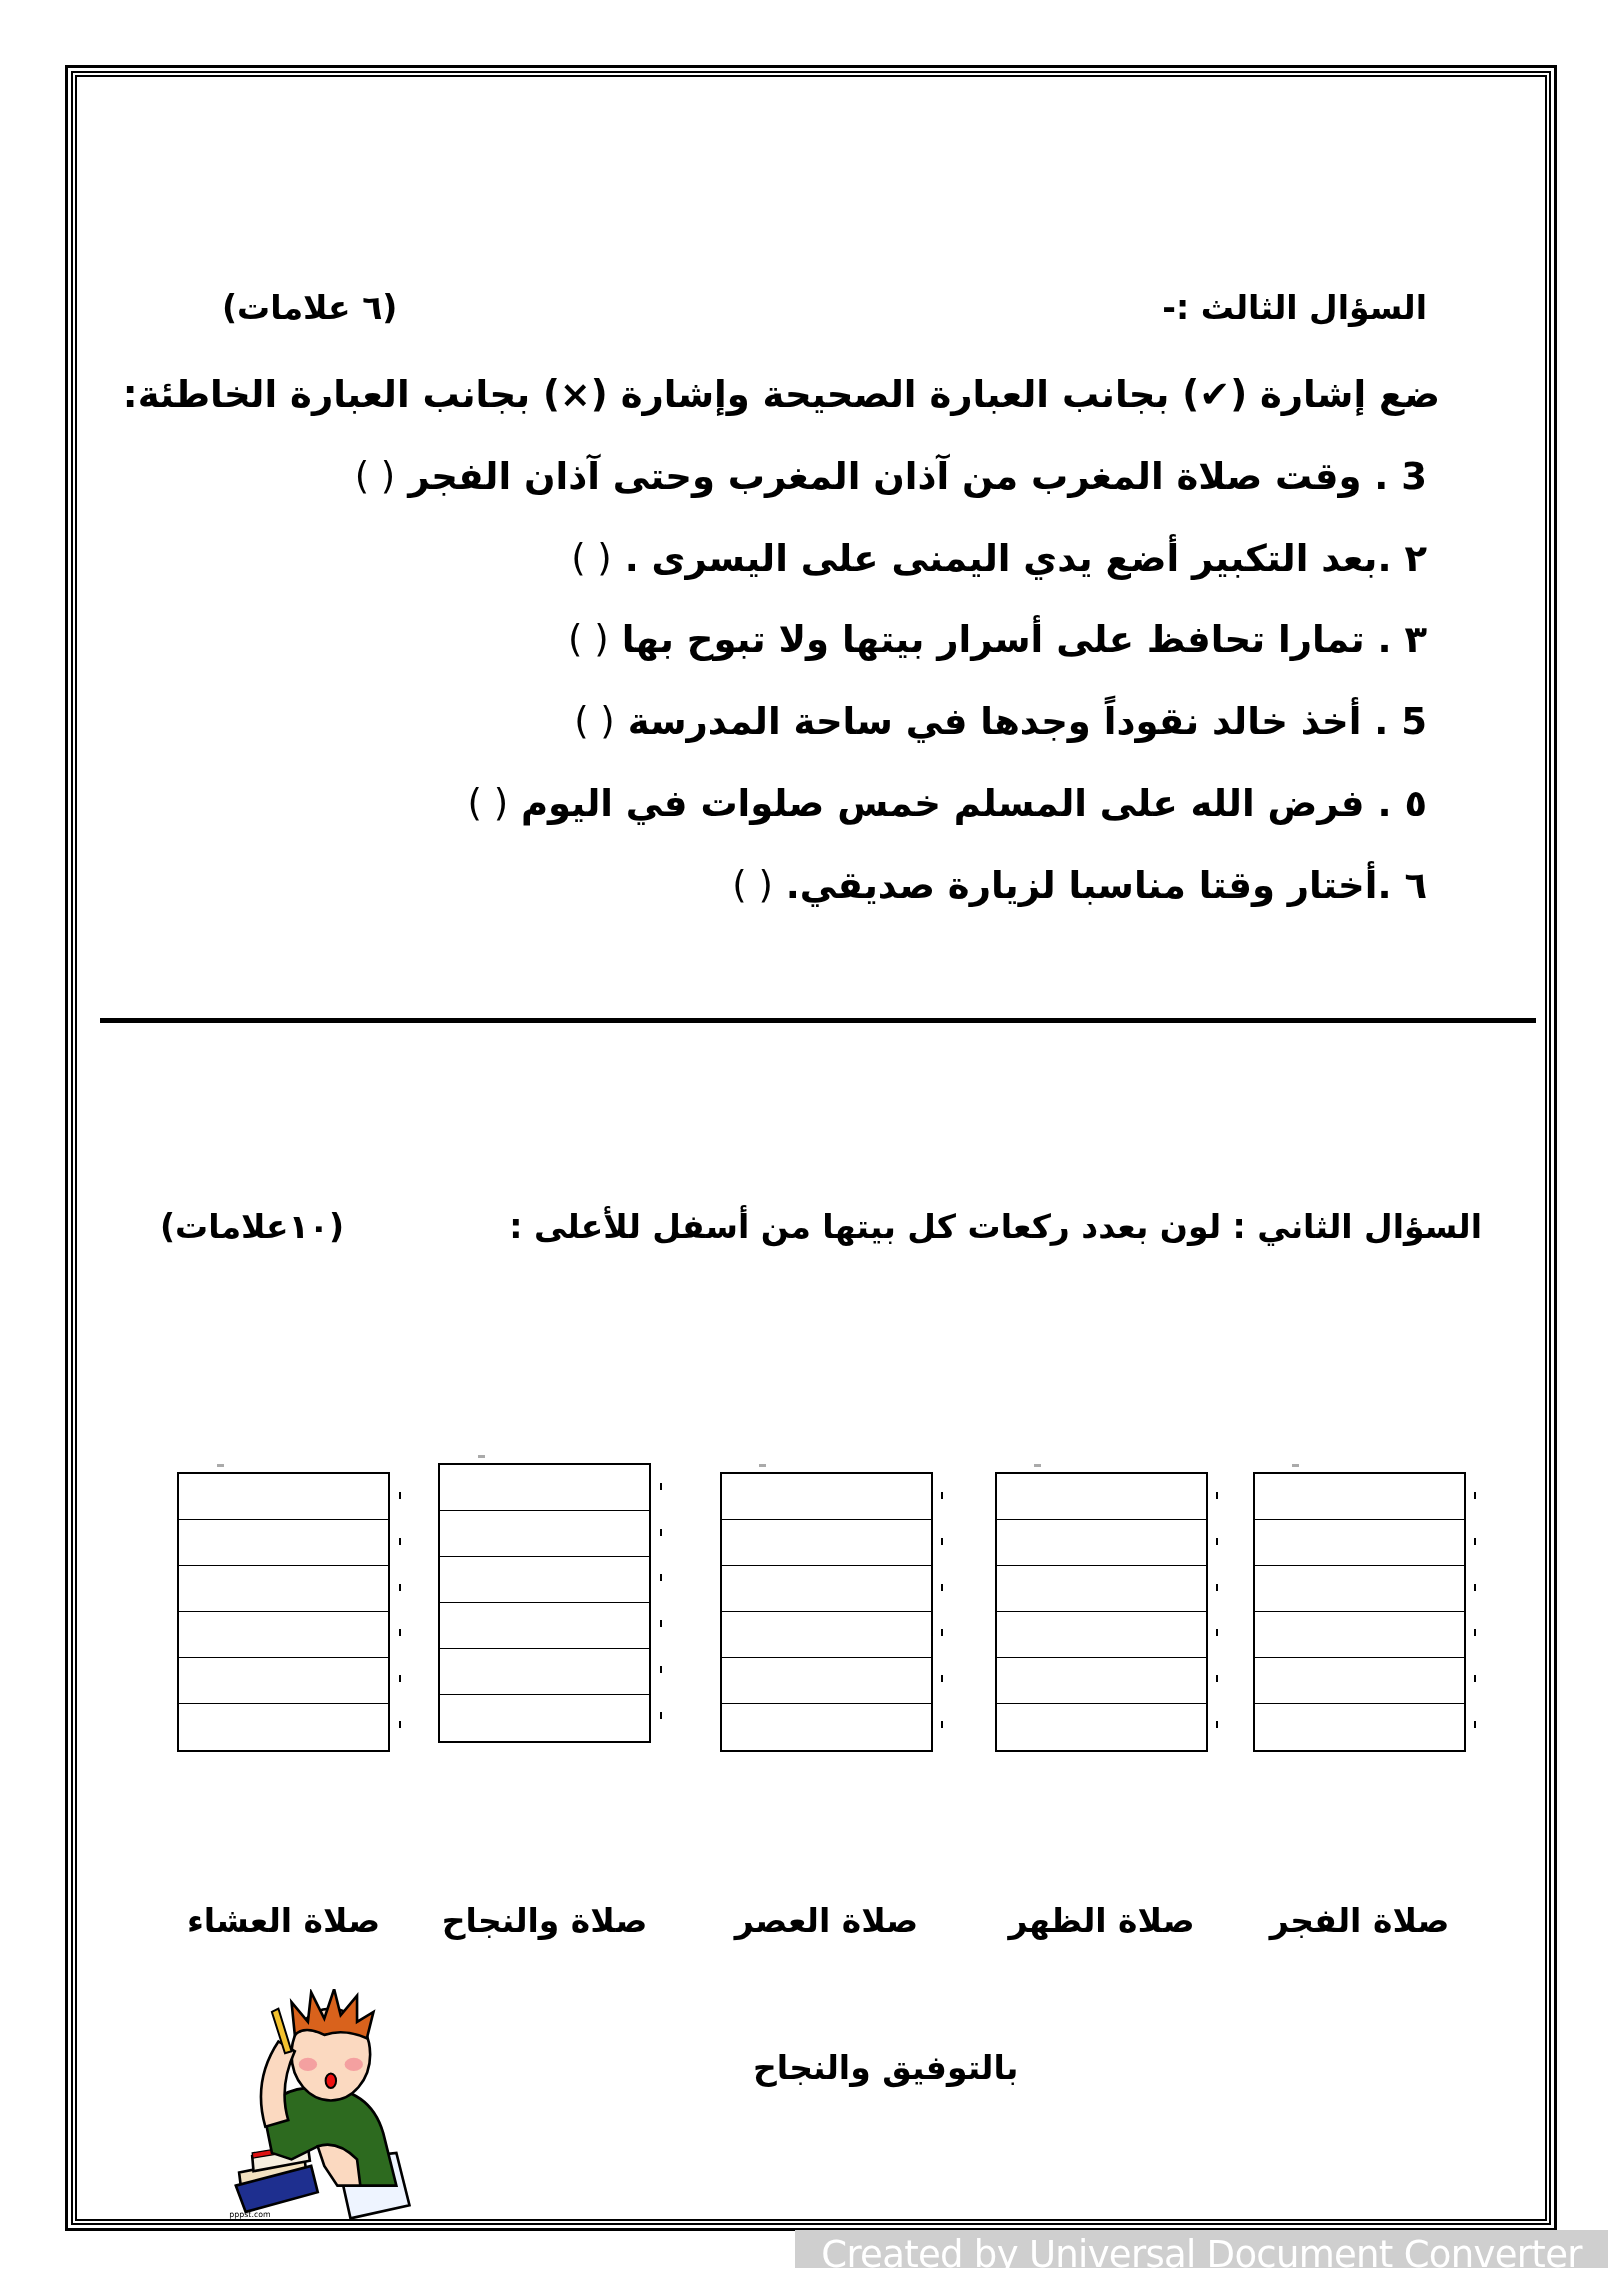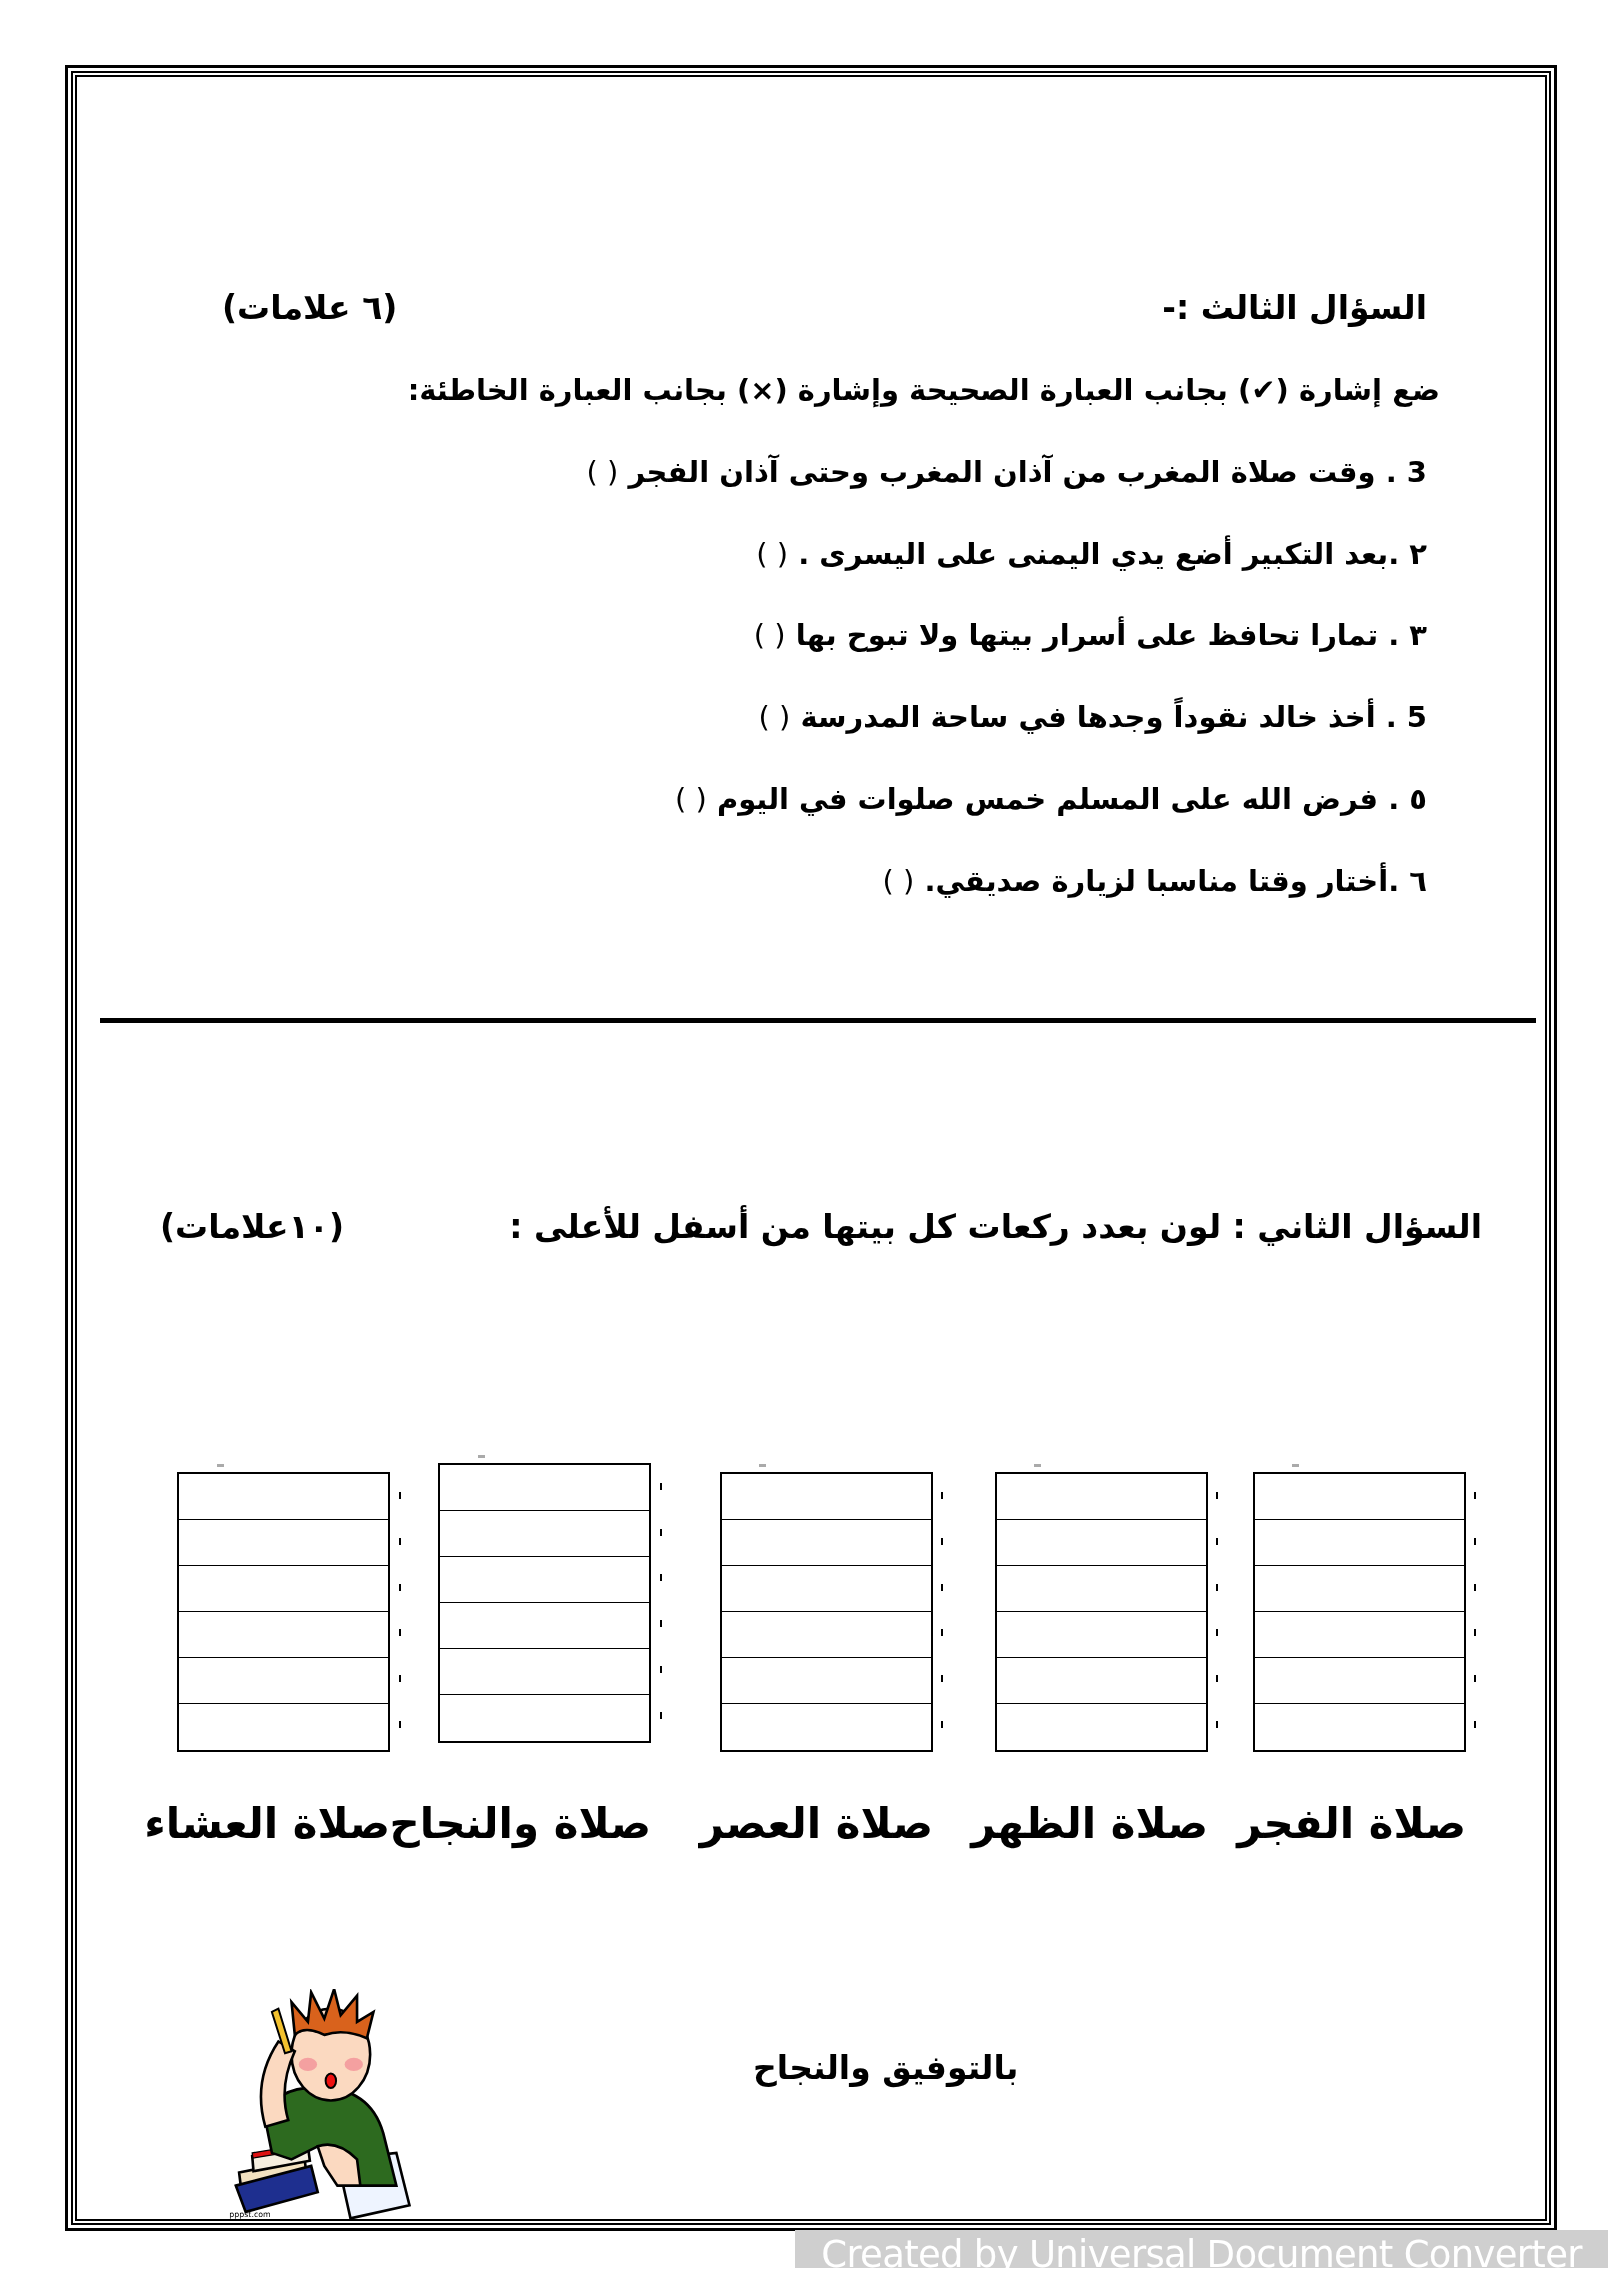--- a/index.html
+++ b/index.html
@@ -15,40 +15,40 @@
       content: ""; position: absolute; left: 2.6px; top: 2.6px; right: 2.6px; bottom: 2.6px;
       border: 2px solid #000;
     }
     .frame::after {
       content: ""; position: absolute; left: 7.2px; top: 7.2px; right: 7.2px; bottom: 7.2px;
       border: 2px solid #000;
     }
     .rtl { direction: rtl; unicode-bidi: embed; }
     .txt { position: absolute; font-weight: bold; white-space: nowrap; font-family: "DejaVu Sans", sans-serif; }
     .h1 { font-size: 33px; }
-    .line { font-size: 29px; }
+    .line { font-size: 37px; }
 
     .q3-title { right: 196px; top: 288px; }
     .q3-marks { left: 222px; top: 288px; }
     .q3-instr { right: 183px; top: 373px; }
     .item { right: 196px; }
     .paren { font-weight: normal; }
 
     .divider { position: absolute; left: 100px; top: 1018px; width: 1436px; height: 4.6px; background: #000; }
 
     .q2-title { right: 141px; top: 1207px; }
     .q2-marks { left: 160px; top: 1207px; }
 
     .grid { position: absolute; width: 213px; border: 2px solid #000; box-sizing: border-box; }
     .grid .row { height: 46px; border-bottom: 1.3px solid #000; box-sizing: border-box; }
     .grid .row:last-child { border-bottom: none; }
     .tick { position: absolute; width: 2px; height: 6.5px; background: #000; }
     .grey-mark { position: absolute; width: 6.5px; height: 3.3px; background: #aaa; }
 
-    .prayer-label { position: absolute; top: 1799px; font-size: 42px; font-weight: bold; white-space: nowrap; text-align: center; }
+    .prayer-label { position: absolute; top: 1901px; font-size: 33px; font-weight: bold; white-space: nowrap; text-align: center; }
 
     .closing { position: absolute; left: 753px; top: 2048px; font-size: 33px; font-weight: bold; }
 
     .clipart { position: absolute; left: 226px; top: 1989px; width: 249px; height: 236px; }
 
     .watermark {
       position: absolute; left: 795px; top: 2230px; width: 813px; height: 38px;
       background: #cfcfcf; color: #ffffff; font-family: "DejaVu Sans", sans-serif;
       font-size: 37px; line-height: 50px; text-align: center; white-space: nowrap;
       letter-spacing: -0.7px;

